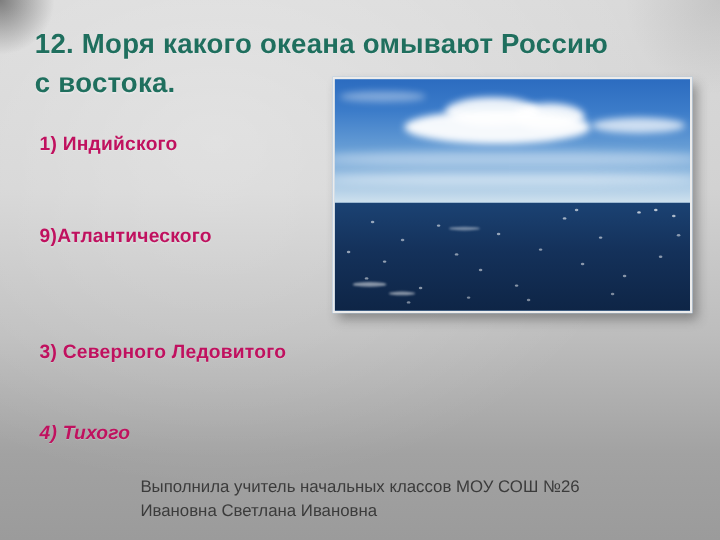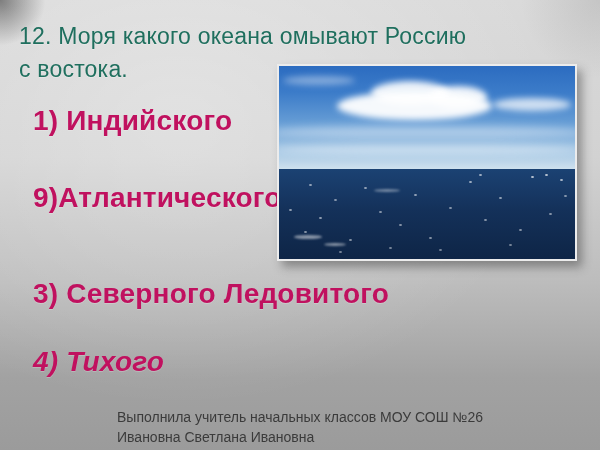--- a/index.html
+++ b/index.html
@@ -12,39 +12,39 @@
     position:relative;width:600px;height:450px;overflow:hidden;
     background:
       radial-gradient(circle 65px at 0px 0px, rgba(30,30,30,.50), rgba(30,30,30,0) 70%),
       radial-gradient(circle 110px at 100% 0%, rgba(90,90,90,.16), rgba(90,90,90,0) 72%),
       radial-gradient(ellipse 520px 400px at 30% 26%, rgba(255,255,255,.30), rgba(255,255,255,0) 72%),
       linear-gradient(to bottom, #dadada 0%, #d2d2d2 35%, #bdbdbd 62%, #a2a2a2 84%, #9b9b9b 100%);
   }
 
   
   .title{
-    position:absolute;left:19px;top:20px;width:540px;
-    color:#1F6F5E;font-size:23px;font-weight:400;line-height:33px;
+    position:absolute;left:29px;top:20px;width:540px;
+    color:#1F6F5E;font-size:23px;font-weight:700;line-height:33px;
     letter-spacing:.2px;
     text-shadow:0 1px 0 rgba(255,255,255,.25);
   }
   .title .line2{margin-left:0;}
   .option{
     position:absolute;left:33px;
-    color:#C0115F;font-size:28px;font-weight:700;line-height:26px;
+    color:#C0115F;font-size:16px;font-weight:700;line-height:26px;
     letter-spacing:.2px;
     text-shadow:0 1px 0 rgba(255,255,255,.2);
   }
   .opt1{top:108px;}
   .opt2{top:185px;}
   .opt3{top:261px;margin-top:20px;}
   .opt4{top:349px;font-style:italic;}
   .footer{
     position:absolute;left:117px;top:395px;width:420px;
-    color:#3B3B3B;font-size:14px;font-weight:400;line-height:20px;margin-top:12px;
+    color:#3B3B3B;font-size:14px;font-weight:400;line-height:20px;
   }
 
   
   .photo{
     position:absolute;left:277px;top:64px;width:296px;height:193px;
     border:2px solid #ececec;
     box-shadow:5px 6px 9px rgba(45,45,45,.42);
     overflow:hidden;background:#6fa3d8;
   }
   .sky{

